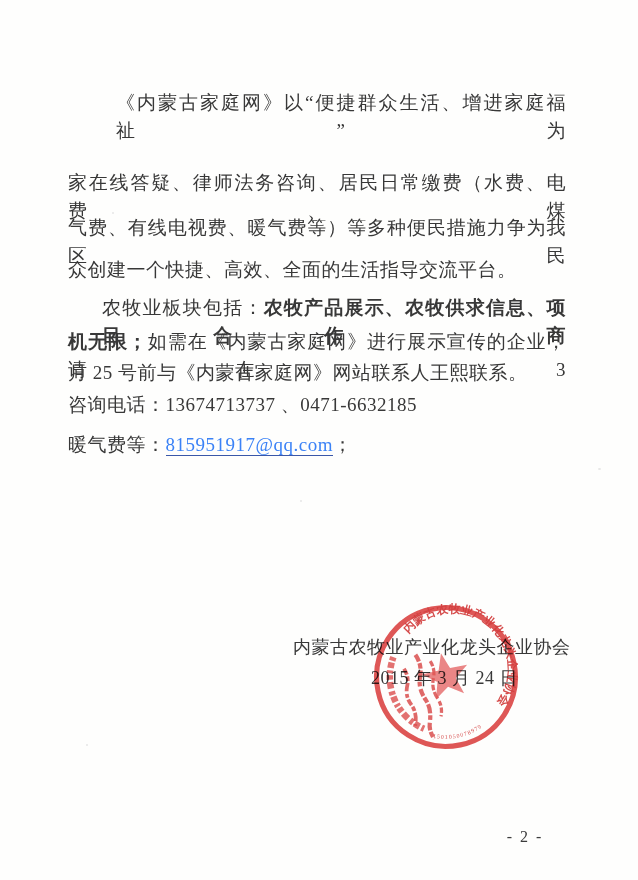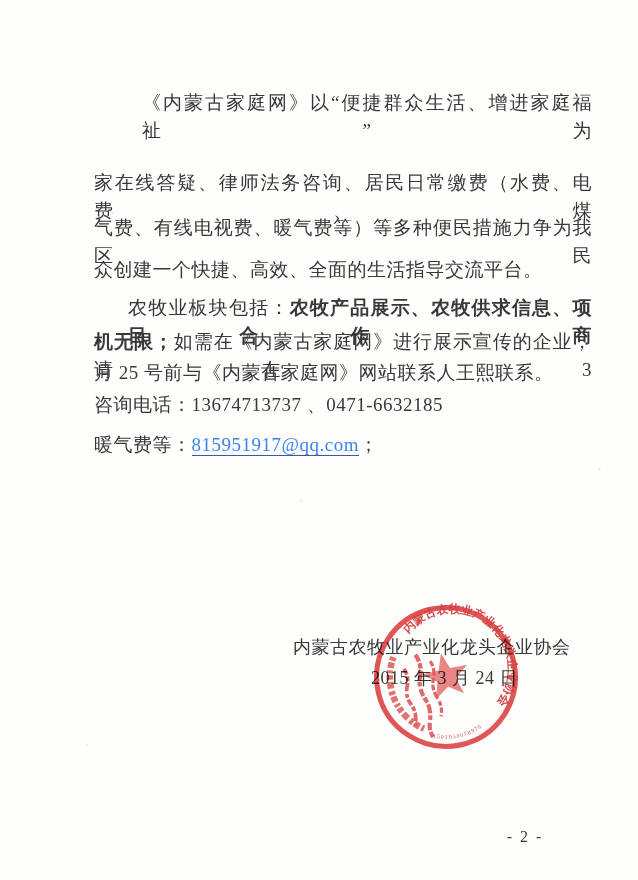--- a/index.html
+++ b/index.html
@@ -7,21 +7,21 @@
     position:relative;
     width:638px;height:880px;
     background:#fefefdff;
     font-family:"Liberation Serif","DejaVu Serif",serif;
     color:#383838;
     overflow:hidden;
   }
   
   .bline{
     position:absolute;left:68px;width:498px;height:28px;line-height:28px;
-    font-size:19px;letter-spacing:0.5px;white-space:nowrap;margin-left:26px;
+    font-size:19px;letter-spacing:0.5px;white-space:nowrap;
   }
   .jline{
     white-space:normal;
     text-align:justify;
     text-align-last:justify;
     text-justify:inter-character;
   }
   .indent1{padding-left:48px;width:450px;}
   .indent2{padding-left:34px;width:464px;}
   .b{font-weight:bold;}

